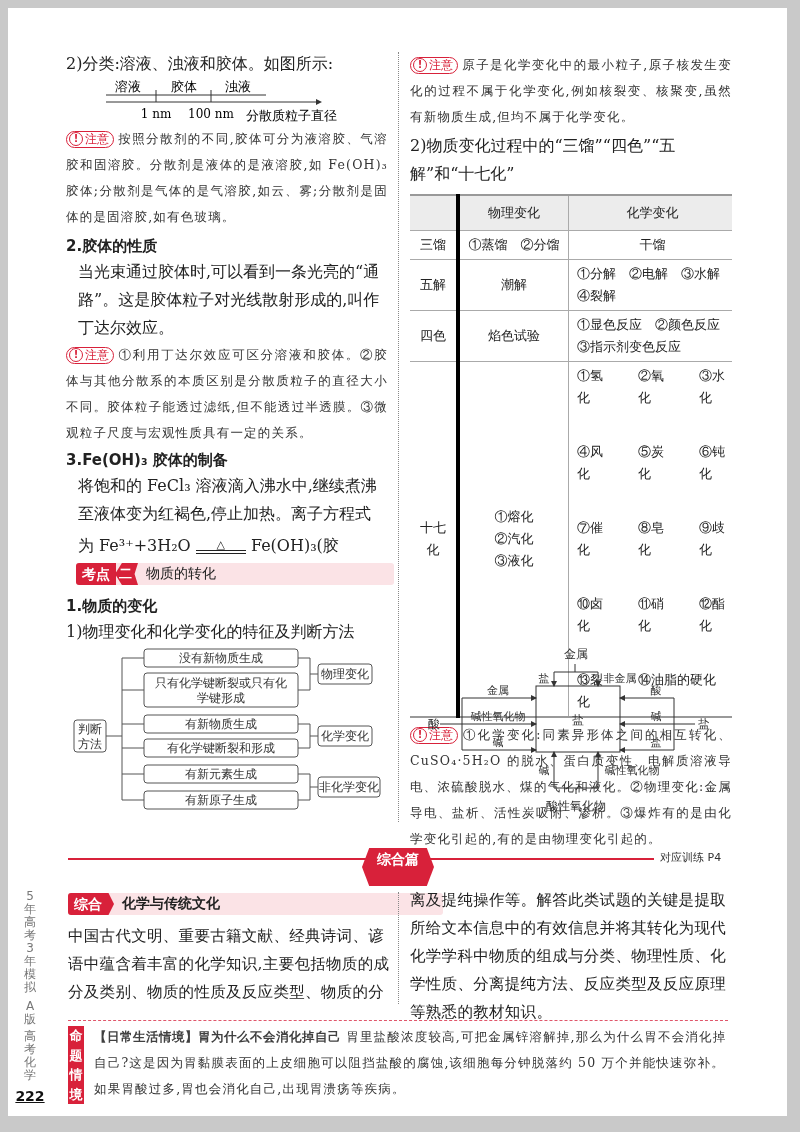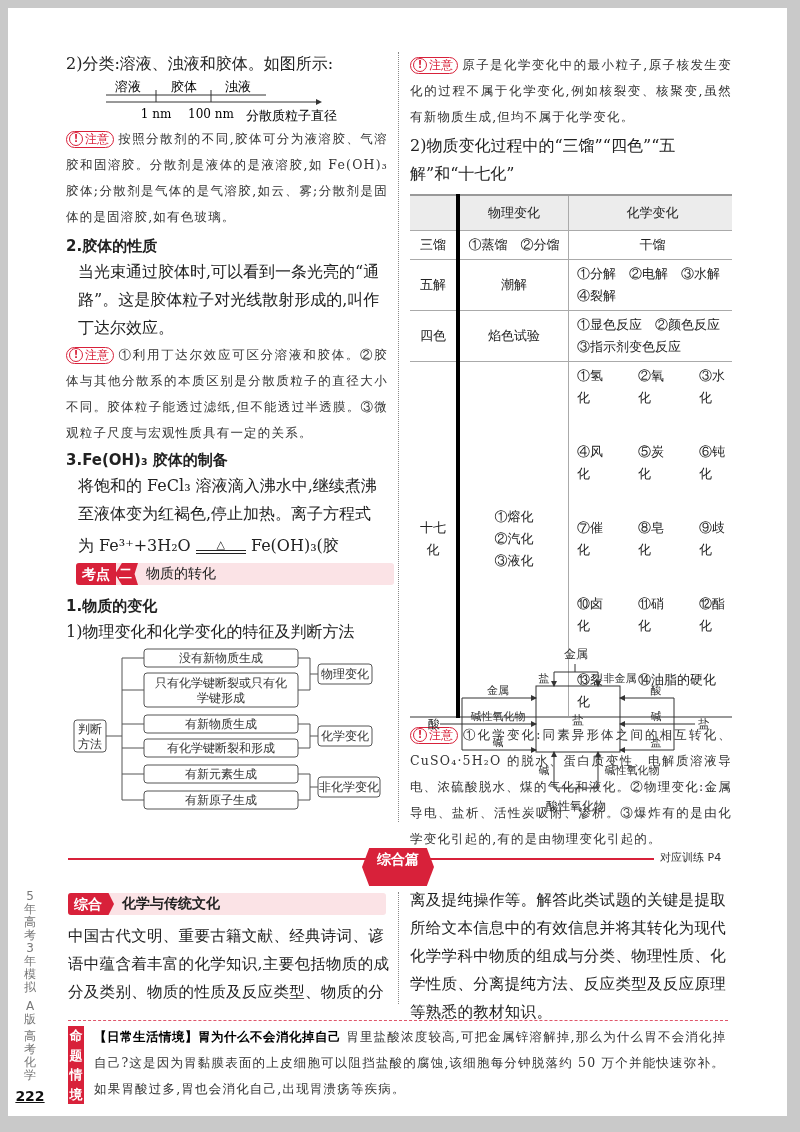--- a/index.html
+++ b/index.html
@@ -33,21 +33,21 @@
   .grid3{display:grid;grid-template-columns:repeat(3,auto);justify-content:start;column-gap:12px;gap:32px;}
   svg text{font-family:"DejaVu Serif","Liberation Serif",serif;}
   .side-txt{position:absolute;left:0;width:60px;text-align:center;font-family:"DejaVu Sans","Liberation Sans",sans-serif;color:#777;font-size:12px;line-height:13px;}
   .banner-line{position:absolute;left:68px;top:858px;width:586px;height:2px;background:#d8213a;}
   .banner{position:absolute;left:362px;top:848px;width:72px;height:38px;background:#d8213a;color:#fff;font-family:"DejaVu Sans","Liberation Sans",sans-serif;font-weight:bold;font-size:14px;line-height:22px;text-align:center;clip-path:polygon(10% 0,90% 0,100% 50%,90% 100%,10% 100%,0 50%);}
   .banner-ref{position:absolute;left:660px;top:850px;font-family:"DejaVu Sans","Liberation Sans",sans-serif;font-size:11px;color:#333;}
   .big-body{font-size:15.5px;line-height:28px;letter-spacing:0.3px;}
   .ctx-dash{position:absolute;left:68px;top:1020px;width:660px;border-top:1px dashed #e0566b;}
   .ctx-tag{position:absolute;left:68px;top:1026px;width:16px;height:78px;background:#d8213a;color:#fff;font-family:"DejaVu Sans","Liberation Sans",sans-serif;font-size:13px;line-height:19.5px;text-align:center;font-weight:bold;}
   .ctx-body{position:absolute;left:94px;top:1024px;width:640px;font-size:12.5px;line-height:26px;letter-spacing:1.2px;color:#333;}
-  .ctx-title{color:#000000;font-family:"DejaVu Sans","Liberation Sans",sans-serif;font-weight:bold;letter-spacing:0.5px;}
+  .ctx-title{color:#404040;font-family:"DejaVu Sans","Liberation Sans",sans-serif;font-weight:bold;letter-spacing:0.5px;}
 </style>
 </head>
 <body>
 
 <div class="page"></div>
 
 <div class="col-l" style="top:52px;">
   <div class="h2">2)分类:溶液、浊液和胶体。如图所示:</div>
   <svg width="322" height="48" style="display:block;margin-top:2px;">
     <line x1="40" y1="24" x2="250" y2="24" stroke="#333" stroke-width="1"></line>
@@ -262,21 +262,21 @@
     <text x="124" y="130" text-anchor="middle">碱</text>
     <text x="212" y="130" text-anchor="middle">碱性氧化物</text>
     <text x="156" y="166" text-anchor="middle" font-size="12">酸性氧化物</text>
   </g>
 </svg>
 
 <div class="banner-line"></div>
 <div class="banner">综合篇</div>
 <div class="banner-ref">对应训练 P4</div>
 
-<div class="sec-bar" style="left:68px;top:893px;width:318px;">
+<div class="sec-bar" style="left:68px;top:893px;width:375px;">
   <span class="sec-tag" style="clip-path:polygon(0 0,88% 0,100% 50%,88% 100%,0 100%);padding-right:12px;">综合</span>
   <span class="sec-title" style="font-weight:bold;">化学与传统文化</span>
 </div>
 <div class="abs big-body" style="left:68px;top:922px;width:322px;">中国古代文明、重要古籍文献、经典诗词、谚语中蕴含着丰富的化学知识,主要包括物质的成分及类别、物质的性质及反应类型、物质的分</div>
 <div class="vdiv2"></div>
 <div class="abs big-body" style="left:410px;top:886px;width:322px;">离及提纯操作等。解答此类试题的关键是提取所给文本信息中的有效信息并将其转化为现代化学学科中物质的组成与分类、物理性质、化学性质、分离提纯方法、反应类型及反应原理等熟悉的教材知识。</div>
 
 <div class="ctx-dash"></div>
 <div class="ctx-tag" id="ctx-tag">
     <div>命</div>

